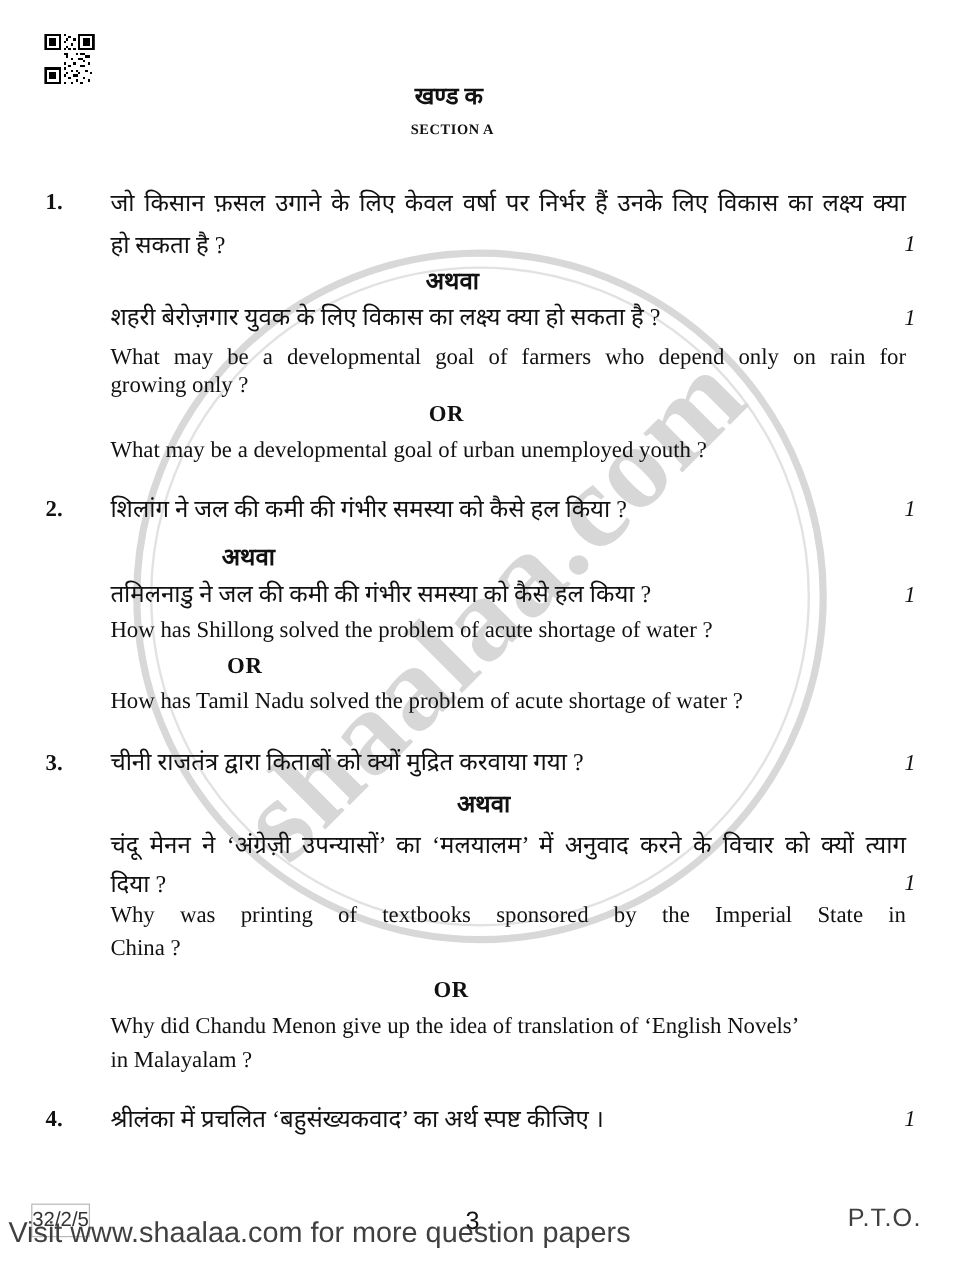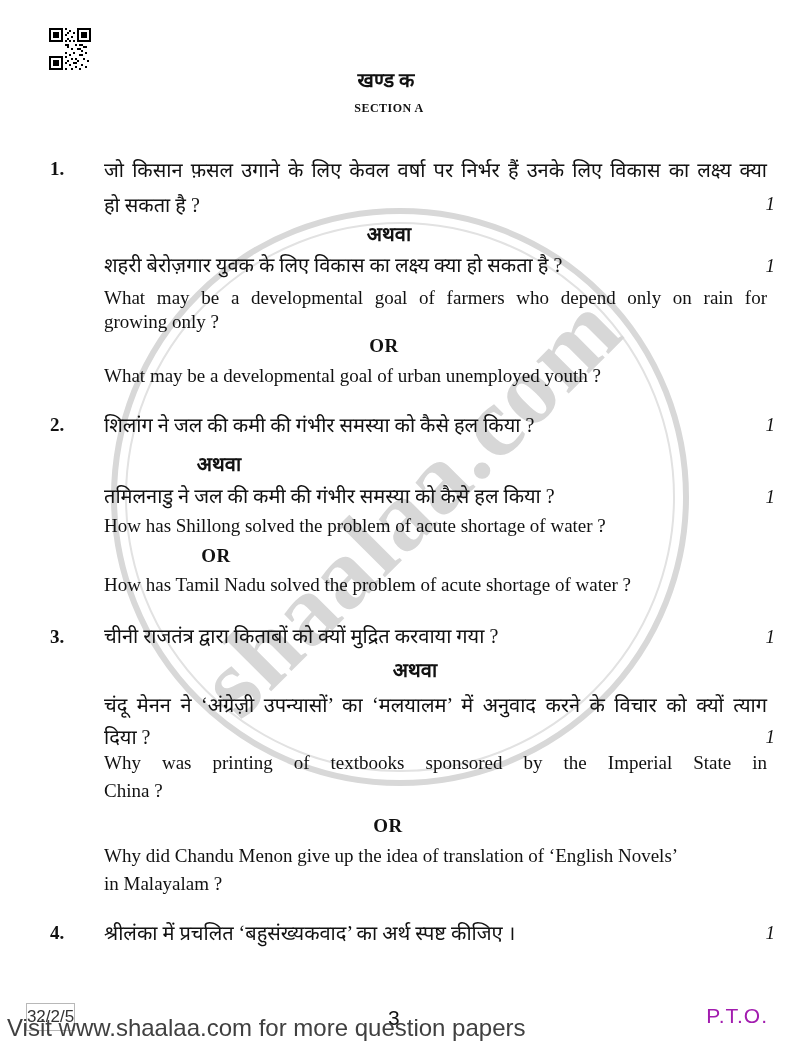--- a/index.html
+++ b/index.html
@@ -9,21 +9,21 @@
   }
   
   .wm{position:absolute;left:0;top:0;width:800px;height:1060px;z-index:0;pointer-events:none;}
   .wm-text{
     position:absolute;left:410px;top:505px;
     transform:translate(-50%,-50%) rotate(-45deg);
     font-family:"Liberation Serif", serif;font-weight:bold;
     font-size:100px;color:#d7d7d7;white-space:nowrap;letter-spacing:2px;
   }
   
-  .layer{position:absolute;left:12px;top:0;width:702px;height:1060px;z-index:1;}
+  .layer{position:absolute;left:0;top:0;width:702px;height:1060px;z-index:1;}
   .row{position:absolute;left:92px;width:663px;line-height:1.3;}
   .hin{font-size:20px;}
   .eng{font-size:19px;}
   .just{text-align:justify;text-align-last:justify;}
   .qnum{position:absolute;left:38px;font-size:19px;font-weight:bold;}
   .mark{position:absolute;left:735px;width:28px;text-align:right;
         font-size:19px;font-style:italic;}
   .cr{position:absolute;transform:translateX(-50%);font-weight:bold;white-space:nowrap;}
   .or-h{font-size:20px;}
   .or-e{font-size:19px;letter-spacing:.5px;text-align:right;}
@@ -37,21 +37,21 @@
   .visit{
     position:absolute;left:7px;top:1014px;z-index:3;
     font-family:"Liberation Sans", sans-serif;font-size:24px;color:#404040;white-space:nowrap;
   }
   .pagenum{
     position:absolute;left:388px;top:1006px;z-index:2;
     font-family:"Liberation Sans", sans-serif;font-size:21px;color:#111;
   }
   .pto{
     position:absolute;right:32px;top:1004px;z-index:2;
-    font-family:"Liberation Sans", sans-serif;font-size:21px;color:#a21caf;letter-spacing:1px;
+    font-family:"Liberation Sans", sans-serif;font-size:21px;color:#404040;letter-spacing:1px;
   }
   .qr{position:absolute;left:37px;top:28px;z-index:2;}
 </style>
 </head>
 <body>
 
 <div class="wm">
   <svg width="800" height="1060">
     <circle cx="400" cy="497" r="286" fill="none" stroke="#d8d8d8" stroke-width="6"></circle>
     <circle cx="400" cy="497" r="274" fill="none" stroke="#e2e2e2" stroke-width="2"></circle>

